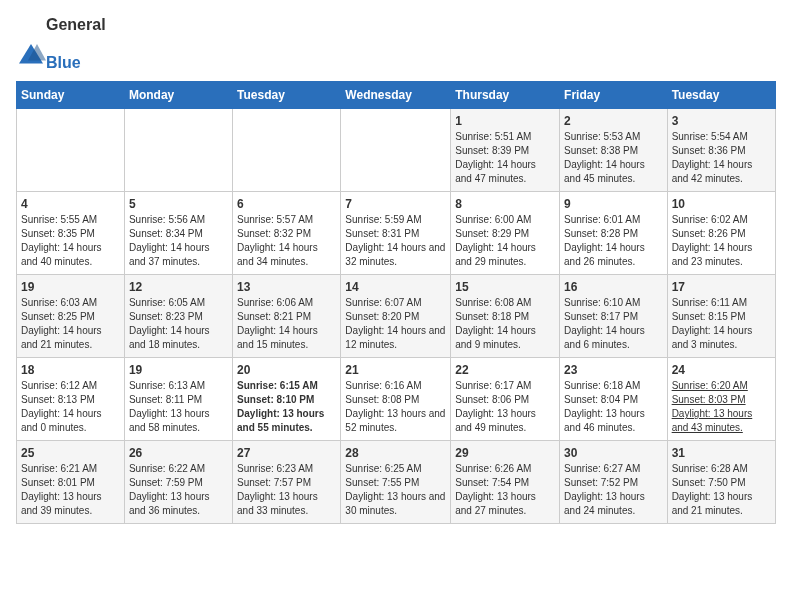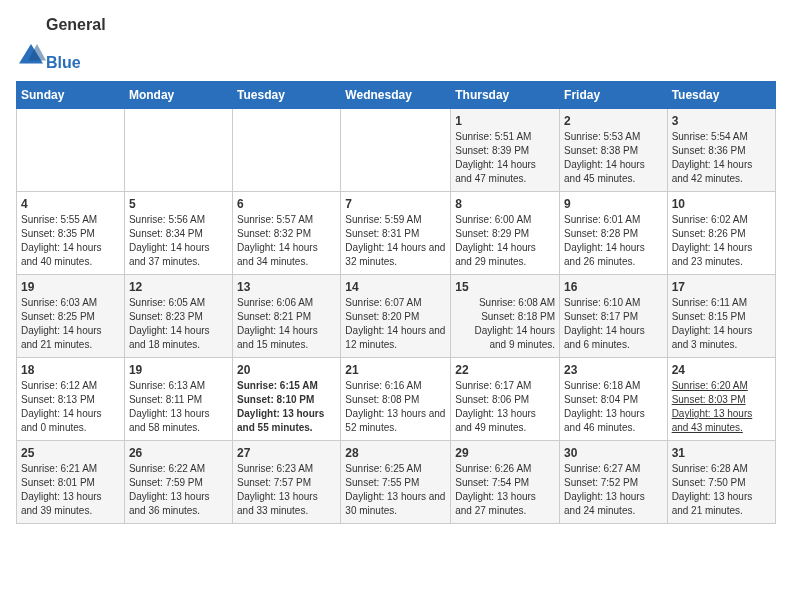--- a/index.html
+++ b/index.html
@@ -212,21 +212,21 @@
 Daylight: 14 hours and 15 minutes.</div>
         </td>
         <td>
           <span class="day-number">14</span>
           <div class="day-info" style="white-space: pre-line;">Sunrise: 6:07 AM
 Sunset: 8:20 PM
 Daylight: 14 hours and 12 minutes.</div>
         </td>
         <td>
           <span class="day-number">15</span>
-          <div class="day-info" style="white-space: pre-line; text-align: right;">Sunrise: 6:08 AM
+          <div class="day-info" style="white-space: pre-line;">Sunrise: 6:08 AM
 Sunset: 8:18 PM
 Daylight: 14 hours and 9 minutes.</div>
         </td>
         <td>
           <span class="day-number">16</span>
           <div class="day-info" style="white-space: pre-line;">Sunrise: 6:10 AM
 Sunset: 8:17 PM
 Daylight: 14 hours and 6 minutes.</div>
         </td>
         <td>

